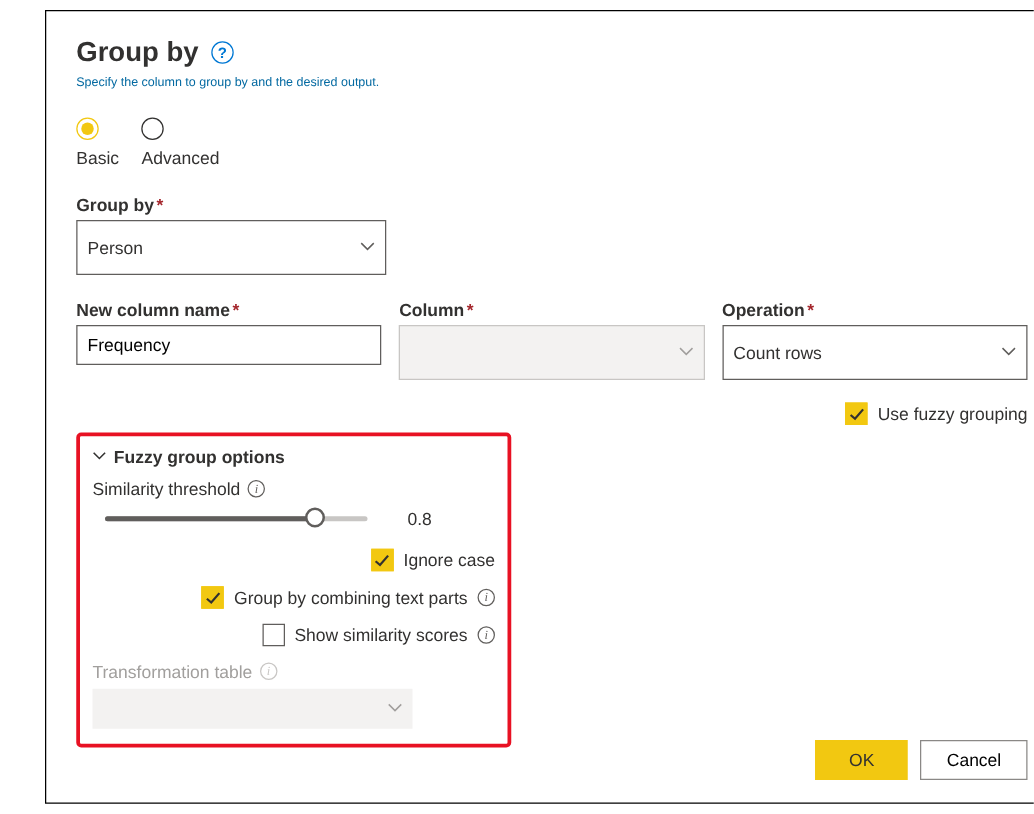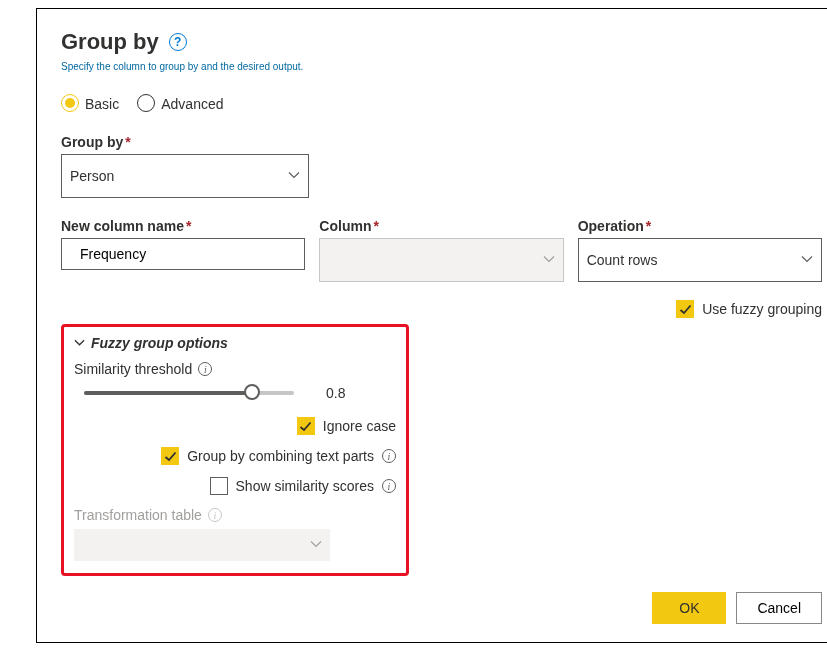--- a/index.html
+++ b/index.html
@@ -47,23 +47,24 @@
       margin-bottom: 22px;
     }
     .radio-row {
       display: flex;
       gap: 18px;
       margin-bottom: 22px;
       align-items: center;
     }
     .radio-option {
       display: flex;
-      align-items: flex-end;
+      align-items: flex-start;
       gap: 6px;
       cursor: pointer;
+      flex-direction: column;
     }
     .radio-circle {
       width: 18px;
       height: 18px;
       border-radius: 50%;
       display: inline-flex;
       align-items: center;
       justify-content: center;
     }
     .radio-circle.selected {
@@ -102,21 +103,21 @@
       border: 1px solid #c8c6c4;
       color: #a19f9d;
     }
     .dropdown.disabled .chevron { color: #a19f9d; }
     .chevron {
       color: #605e5c;
     }
     .text-input {
       border: 1px solid #605e5c;
       height: 32px;
-      padding: 0 18px;
+      padding: 0 8px;
       font-size: 14px;
       width: 100%;
       font-family: inherit;
     }
     .group-by-field {
       width: 248px;
       margin-bottom: 20px;
     }
     .three-col {
       display: flex;
@@ -155,21 +156,20 @@
       width: 348px;
     }
     .section-header {
       display: flex;
       align-items: flex-end;
       gap: 6px;
       font-weight: 600;
       font-size: 14px;
       margin-bottom: 10px;
       cursor: pointer;
-      font-style: italic;
     }
     .sub-label {
       font-size: 14px;
       font-weight: 400;
       display: flex;
       align-items: center;
       gap: 6px;
       margin-bottom: 8px;
     }
     .info-icon {

